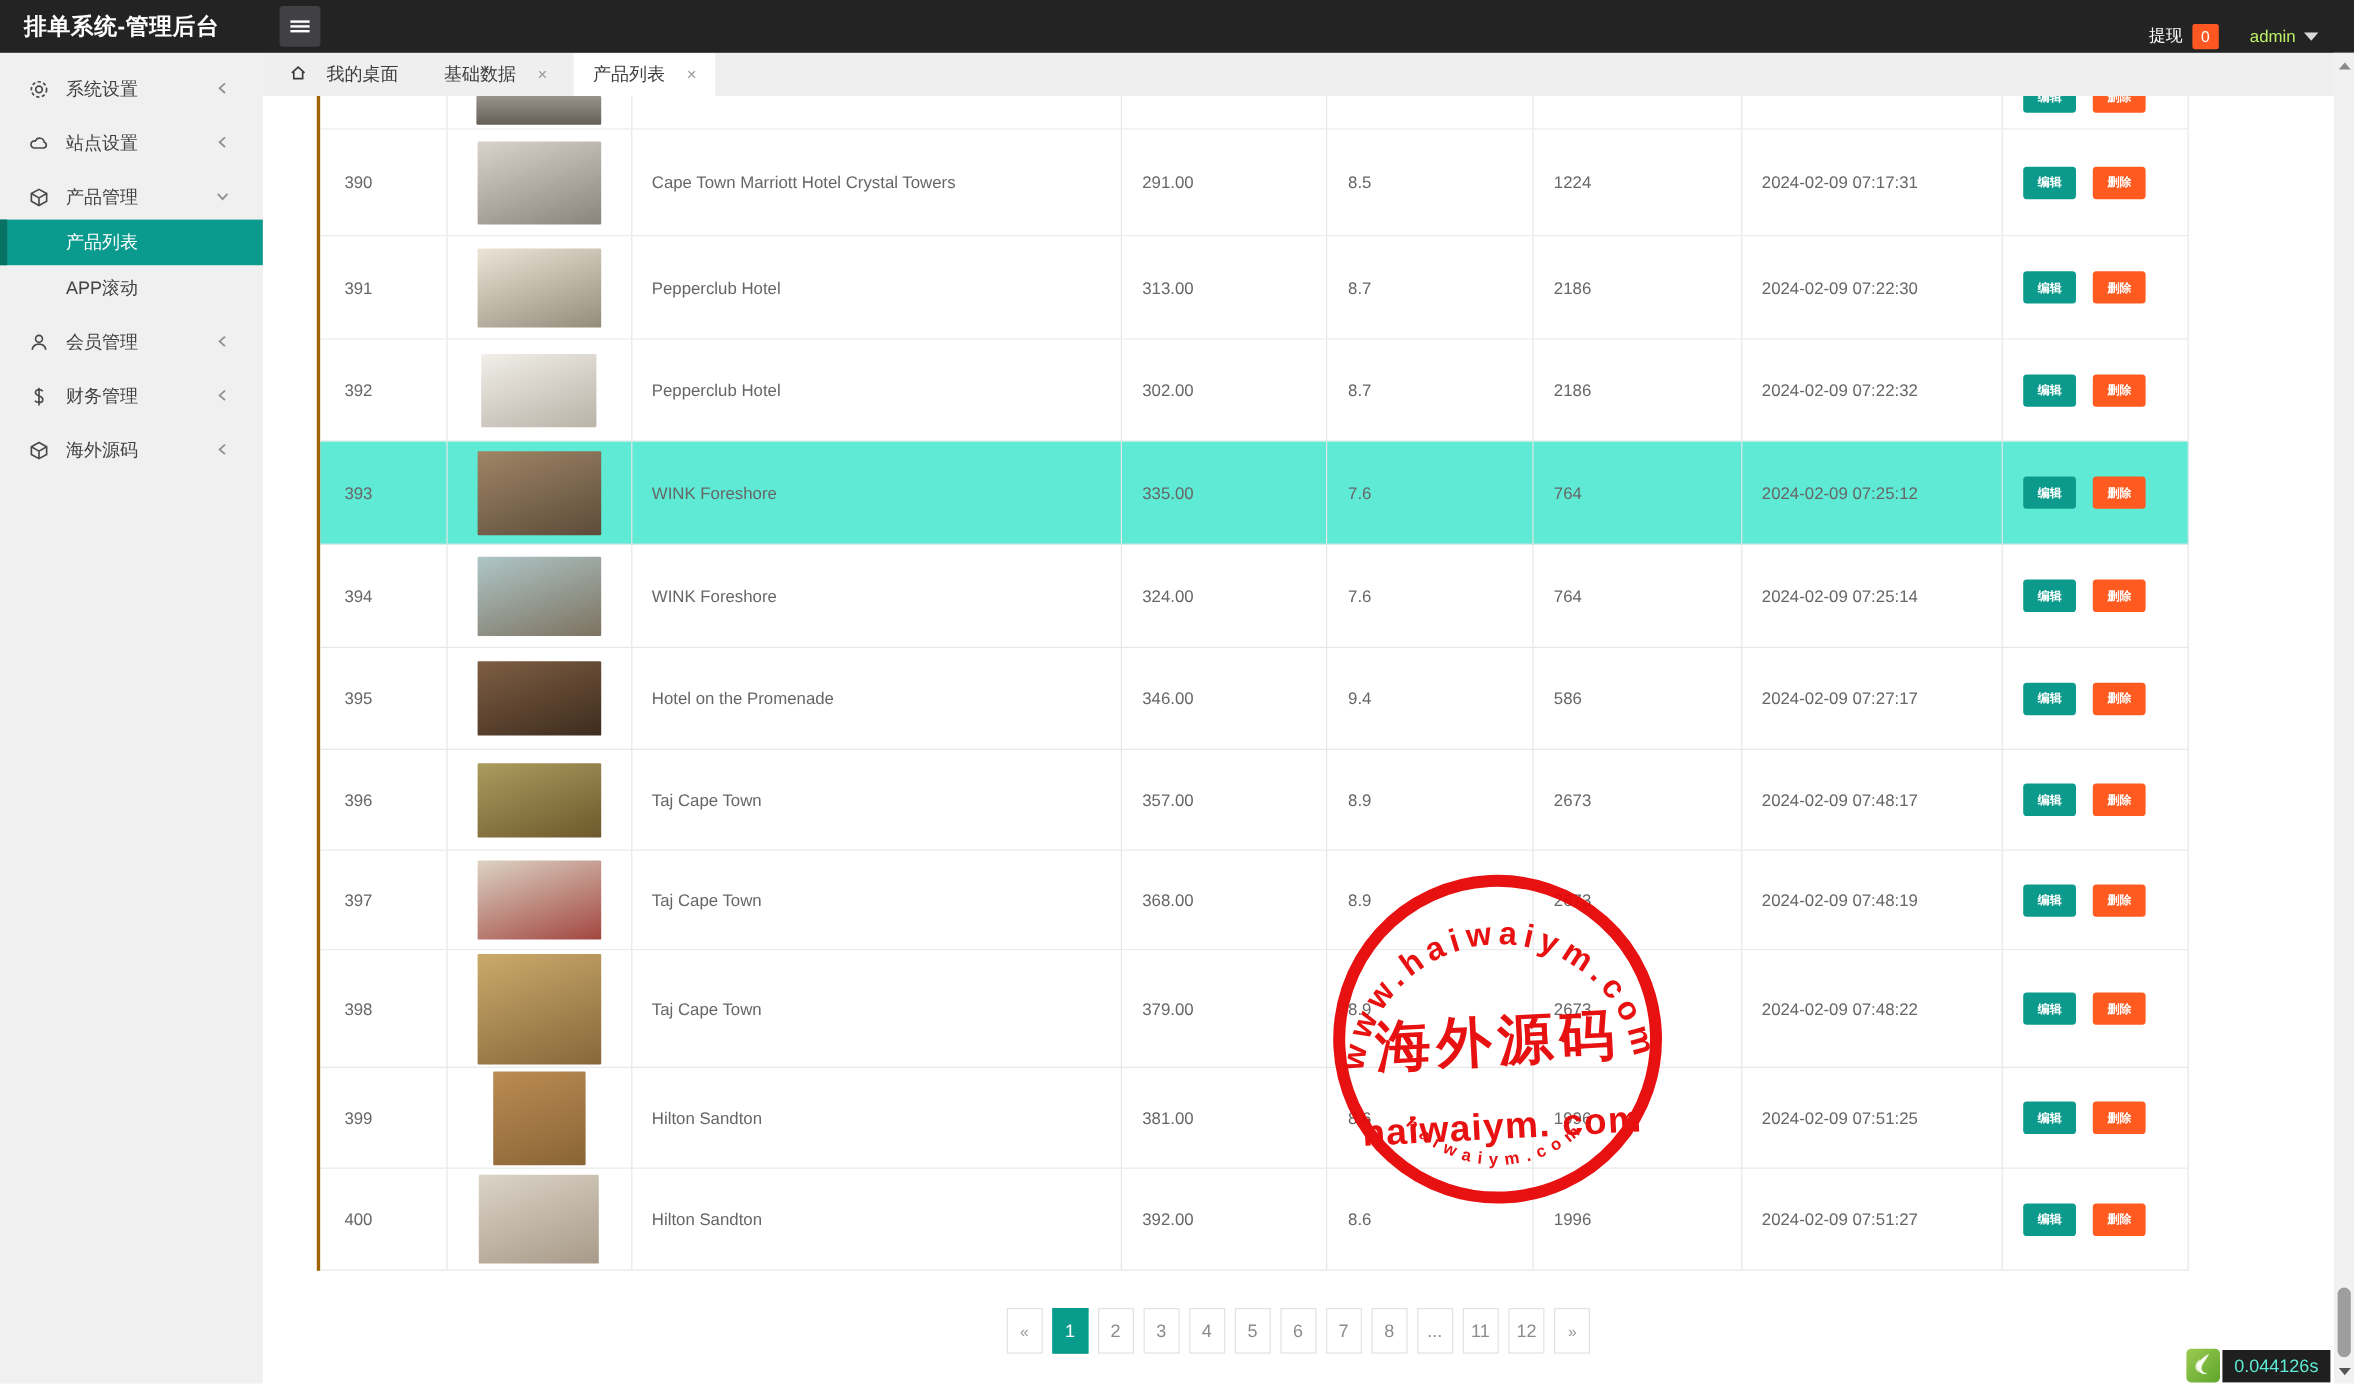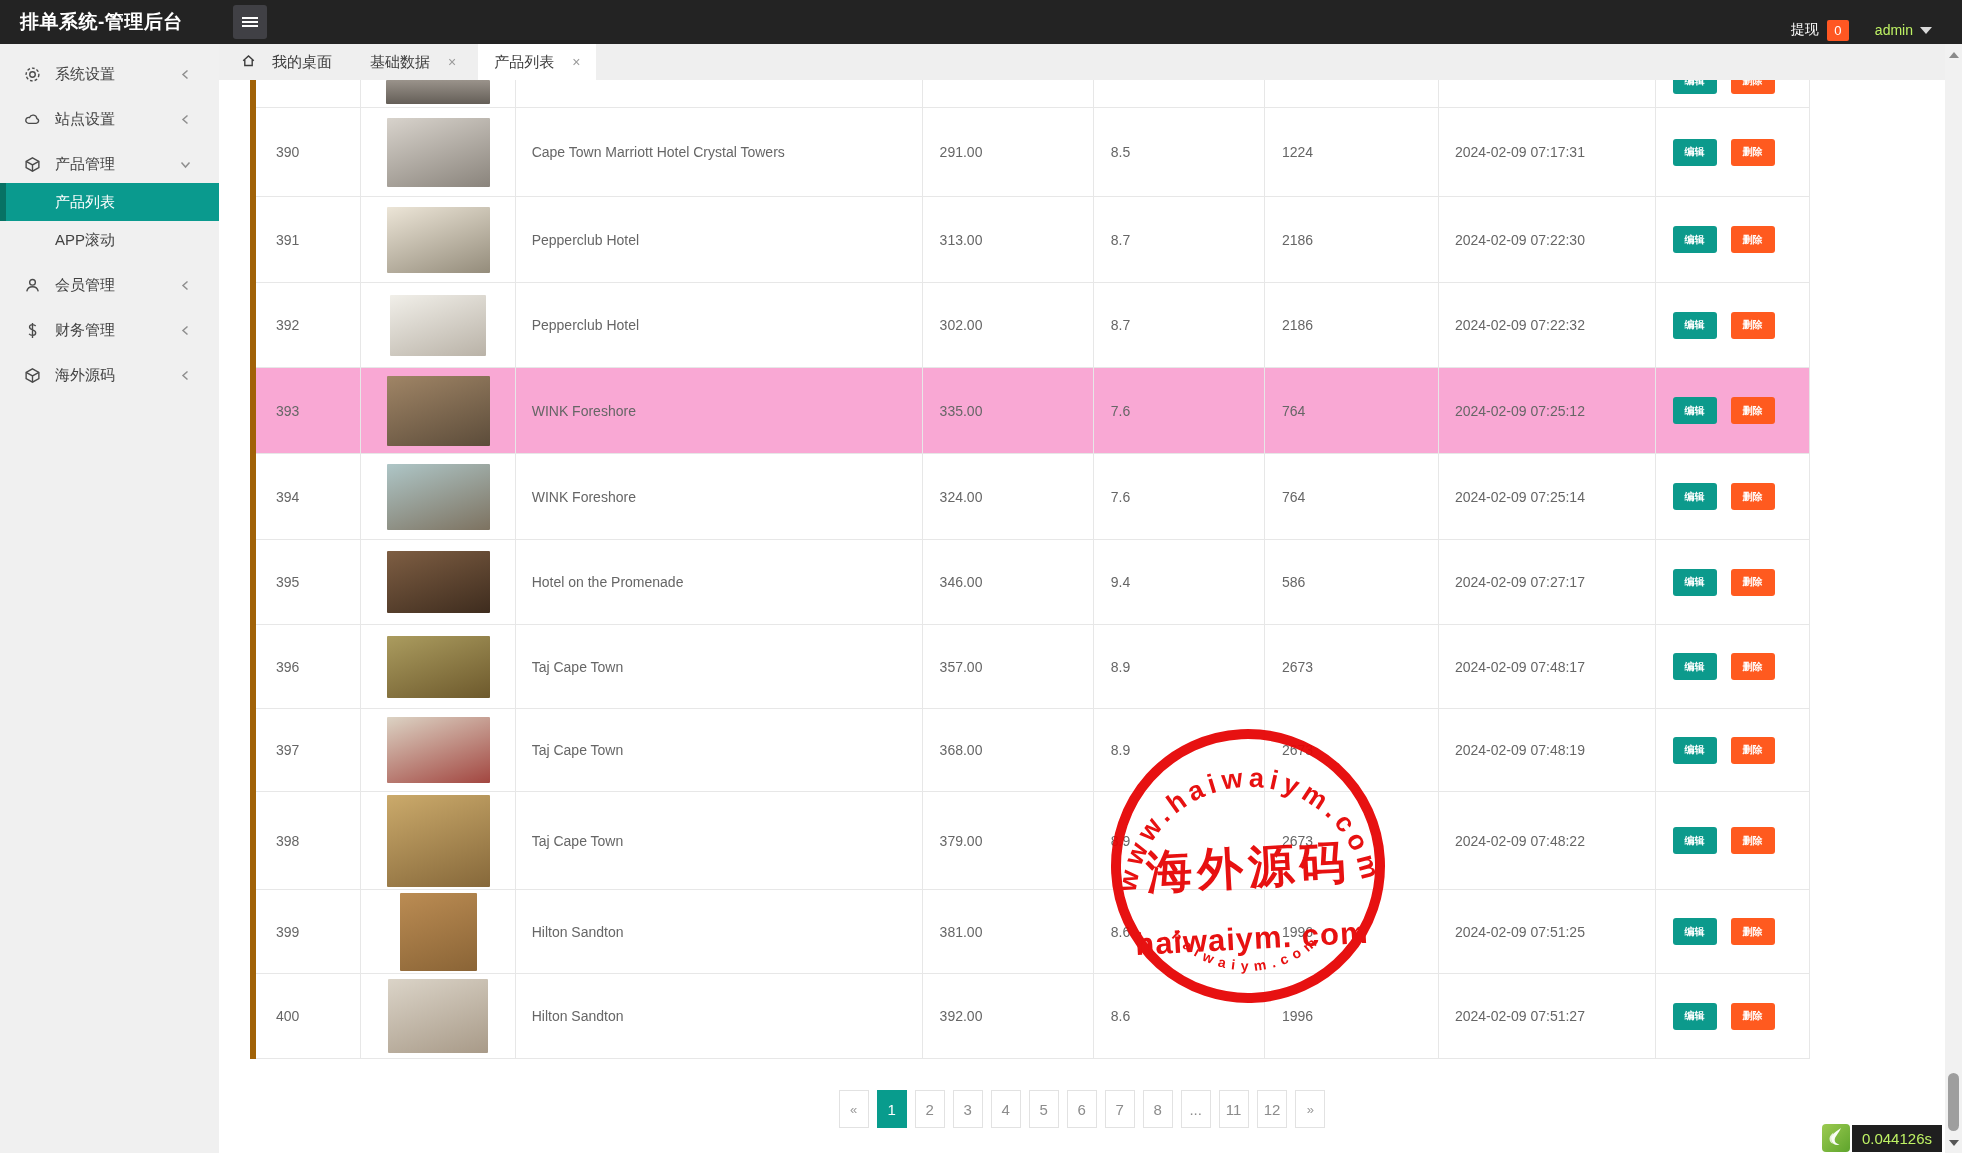--- a/index.html
+++ b/index.html
@@ -37,23 +37,23 @@
   
   .tabbar { position:absolute; left:219px; top:44px; width:1743px; height:36px; background:#efefef;
     display:flex; align-items:stretch; z-index:10; }
   .tab { display:flex; align-items:center; gap:16px; padding:0 16px; font-size:15px; color:#3c3c3c; cursor:pointer; margin-left:6px; }
   .tab.active { background:#ffffff; }
   .tab .x { color:#9a9a9a; font-size:14px; margin-left:2px; cursor:pointer; }
   .tab .home-ic svg { width:15px; height:15px; stroke:#3c3c3c; fill:none; stroke-width:1.4; }
 
   
   .content { position:absolute; left:219px; top:80px; width:1726px; height:1073px; background:#fff; }
-  .ptable { position:absolute; left:31px; top:0; width:1560px; border-left:6px solid #a16207; }
+  .ptable { position:absolute; left:45px; top:0; width:1560px; border-left:3px solid #a16207; }
   .trow { display:flex; border-bottom:1px solid #e7e7e7; background:#fff; position:relative; }
-  .trow.hl { background:#f9a8d4; }
+  .trow.hl { background:#5eead4; }
   .cell { border-right:1px solid #e7e7e7; display:flex; align-items:center; font-size:14px; color:#666; overflow:hidden; }
   .c-id     { width:112px; padding-left:20px; }
   .c-img    { width:166px; justify-content:center; }
   .c-name   { width:437px; padding-left:16px; }
   .c-price  { width:183px; padding-left:17px; }
   .c-rate   { width:183px; padding-left:17px; }
   .c-rev    { width:186px; padding-left:17px; }
   .c-time   { width:232px; padding-left:16px; }
   .c-act    { width:165px; padding-left:17px; gap:14px; }
   .thumb { border-radius:1px; }
@@ -73,21 +73,21 @@
   .page-box.active { background:#089c8d; border-color:#089c8d; color:#fff; }
   .page-box.nav { font-size:13px; color:#9a9a9a; }
 
   
   .stamp { position:absolute; left:1107px; top:725px; width:282px; height:282px; z-index:40;
     pointer-events:none; opacity:.95; transform:rotate(-3deg); }
 
   
   .timer { position:absolute; right:20px; bottom:1px; display:flex; align-items:center; z-index:50; }
   .tp-icon { width:28px; height:28px; border-radius:4px; background:linear-gradient(135deg,#9ccb51,#5ea42c); }
-  .timer-label { background:#1f1f1f; color:#bef264; font-size:15px; height:27px; display:flex; align-items:center;
+  .timer-label { background:#1f1f1f; color:#5eead4; font-size:15px; height:27px; display:flex; align-items:center;
     padding:0 10px; margin-left:2px; }
 
   
   .scrollbar { position:absolute; right:0; top:44px; width:17px; height:1109px; background:#f1f1f1; z-index:60; }
   .sb-up, .sb-down { position:absolute; left:0; width:17px; height:17px; display:flex; align-items:center; justify-content:center; cursor:pointer; }
   .sb-up { top:2px; } .sb-down { bottom:2px; }
   .sb-up i { width:0; height:0; border-left:5px solid transparent; border-right:5px solid transparent; border-bottom:6px solid #8a8a8a; }
   .sb-down i { width:0; height:0; border-left:5px solid transparent; border-right:5px solid transparent; border-top:6px solid #555; }
   .sb-thumb { position:absolute; left:3px; bottom:22px; width:11px; height:58px; background:#9e9e9e; border-radius:6px; cursor:pointer; }
 </style>

